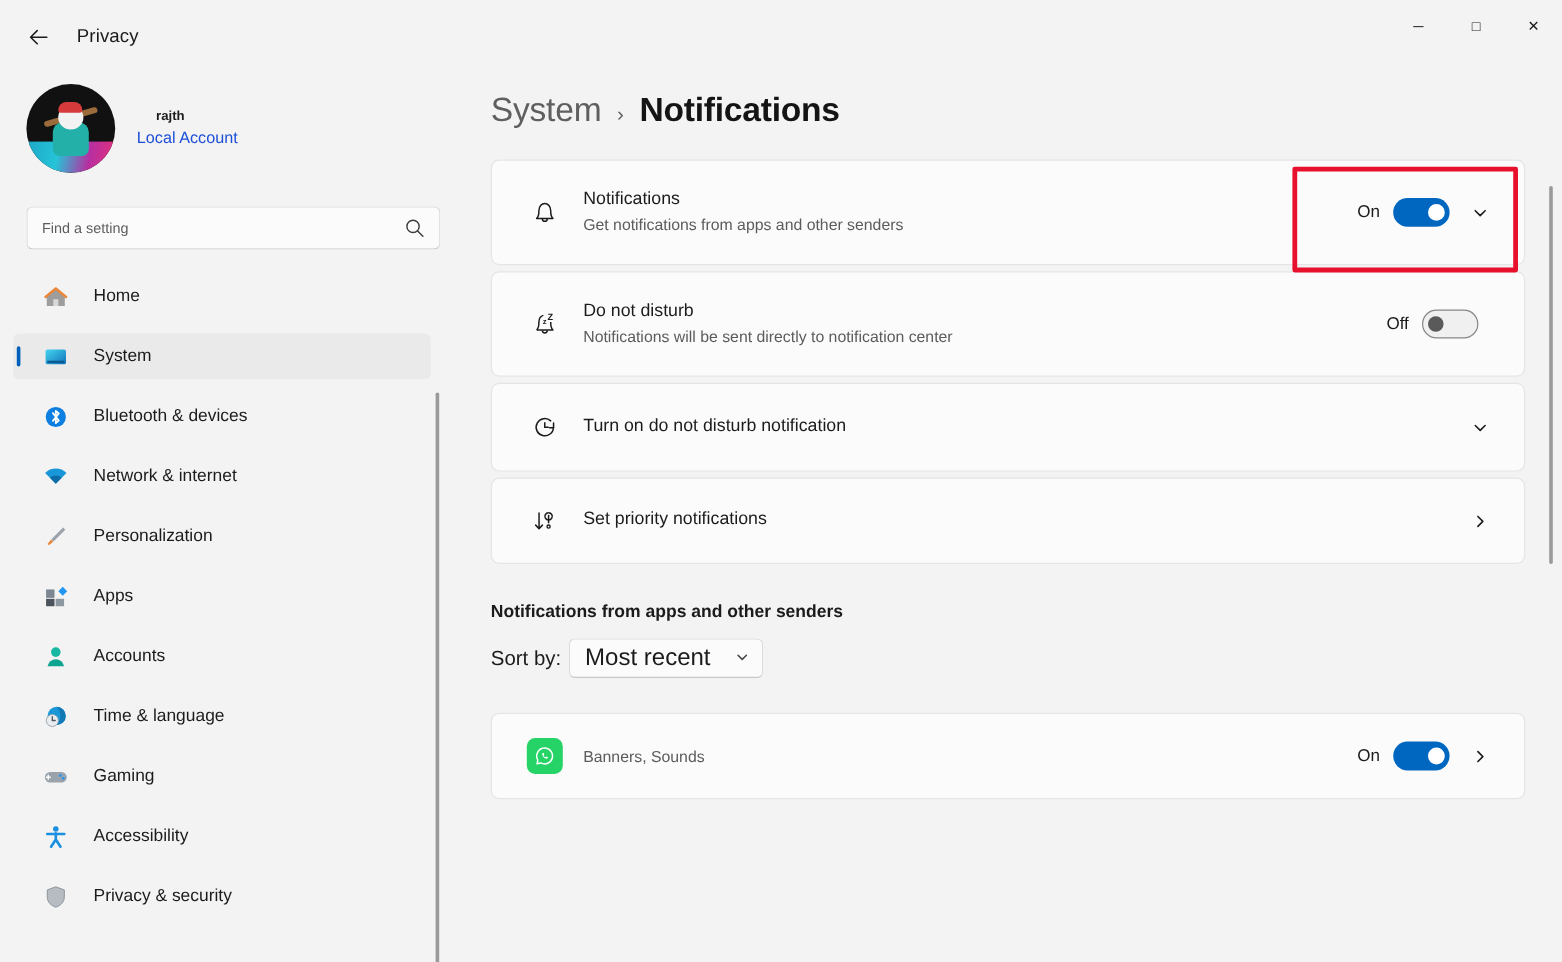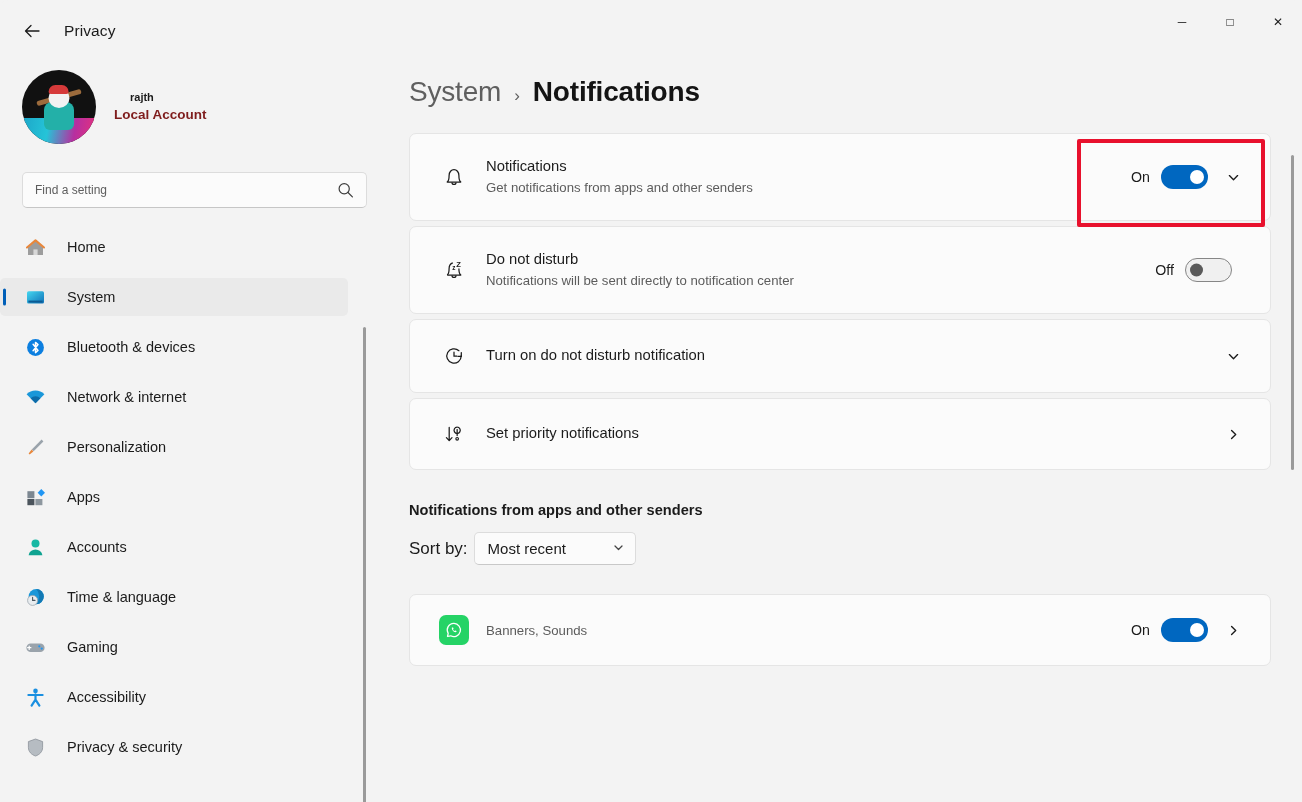--- a/index.html
+++ b/index.html
@@ -85,21 +85,21 @@
     width: 20px; height: 9px; border-radius: 9px 9px 3px 3px;
     background: #d63a3a;
   }
   .avatar .av-stick {
     position: absolute; left: 14px; bottom: 44px;
     width: 46px; height: 5px; border-radius: 3px;
     background: #9c6b3c; transform: rotate(-16deg);
   }
   .profile-text { margin-left: 18px; }
   .profile-name { font-size: 11px; font-weight: 700; color: #1b1b1b; line-height: 1.35; margin-left: 16px; }
-  .profile-type { font-size: 13.5px; color: #7f1d1d; line-height: 1.45; font-weight: bold; }
+  .profile-type { font-size: 13.5px; color: #1d4ed8; line-height: 1.45; }
 
   .search-wrap {
     position: relative;
     margin: 28px 0 0 22px;
     width: 345px; height: 36px;
     background: #fbfbfb;
     border: 1px solid #dcdcdc;
     border-bottom-color: #c6c6c6;
     border-radius: 5px;
     display: flex; align-items: center;
@@ -111,20 +111,21 @@
     padding: 0 36px 0 12px;
   }
   .search-wrap input::placeholder { color: #5d5d5d; }
   .search-icon {
     position: absolute; right: 12px; top: 50%; transform: translateY(-50%);
     display: flex;
   }
 
   .nav {
     margin-top: 20px;
+    padding-left: 11px;
     height: 530px;
     position: relative;
   }
   .nav-item {
     position: relative;
     display: flex; align-items: center;
     height: 38px; width: 348px;
     border-radius: 5px;
     margin-bottom: 12px;
     padding-left: 24px;
@@ -218,21 +219,21 @@
   }
   .sortrow { display: flex; align-items: center; margin: 14px 0 0 17px; }
   .sort-label { font-size: 17px; color: #1b1b1b; margin-right: 6px; }
   .select {
     width: 162px; height: 33px;
     background: #fbfbfb;
     border: 1px solid #dcdcdc; border-bottom-color: #c8c8c8;
     border-radius: 5px;
     display: flex; align-items: center; justify-content: space-between;
     padding: 0 10px 0 13px;
-    font-size: 15px; color: #1b1b1b;
+    font-size: 20px; color: #1b1b1b;
     cursor: pointer;
   }
 
   .apps { margin: 29px 0 0 17px; width: 862px; }
 
   .app-icon-wa {
     width: 30px; height: 30px; border-radius: 7px;
     background: #25d366;
     display: flex; align-items: center; justify-content: center;
   }

